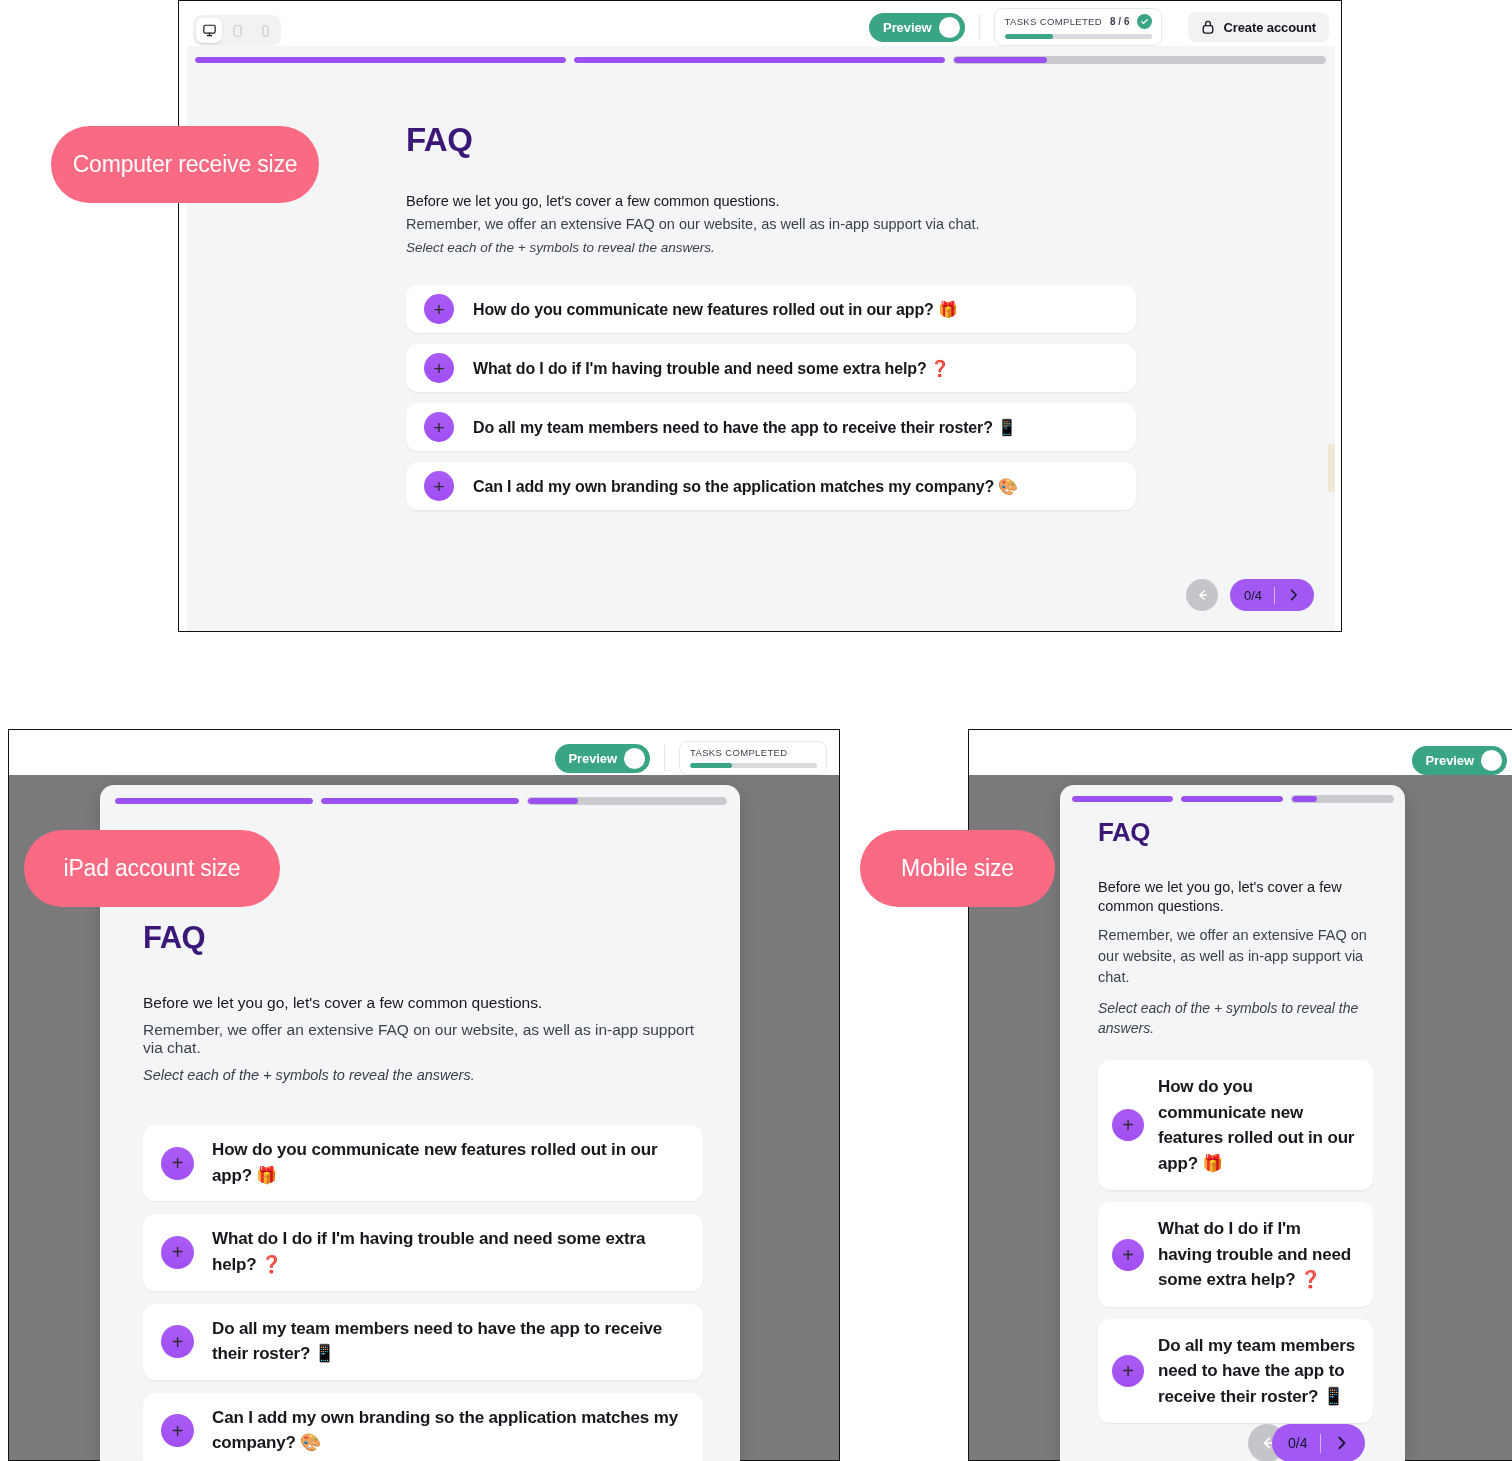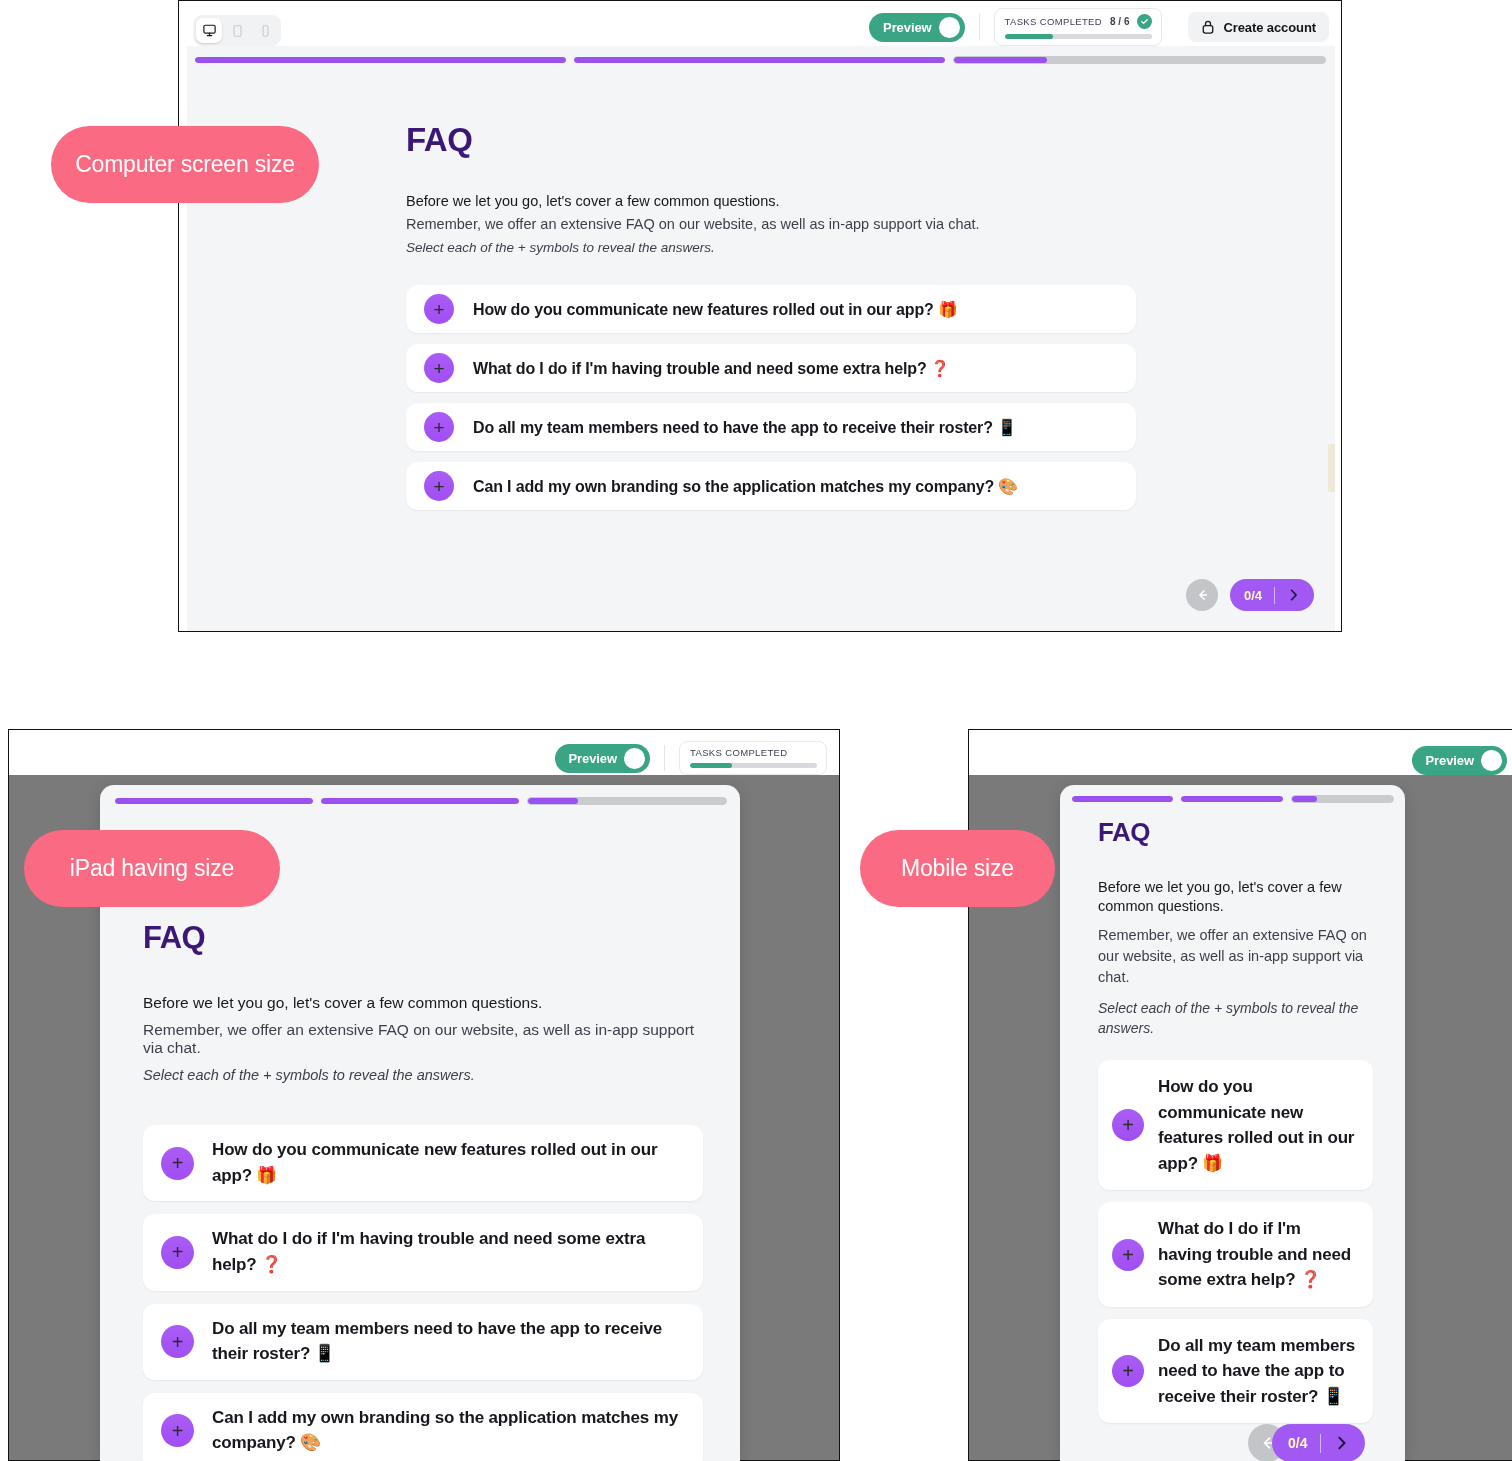--- a/index.html
+++ b/index.html
@@ -231,21 +231,21 @@
     background: #c4c5c9;
     display: flex; align-items: center; justify-content: center;
   }
   .pager-next {
     background: #a259f4;
     border-radius: 999px;
     display: flex;
     align-items: center;
     color: #ffffff;
   }
-  .pager-count { font-weight: 700; color: #fef9c3; }
+  .pager-count { font-weight: 400; color: #0f172a; }
   .pager-sep { background: rgba(255,255,255,.55); }
 
   
   .tag {
     position: absolute;
     background: #fb6a83;
     color: #ffffff;
     border-radius: 999px;
     display: flex;
     align-items: center;
@@ -576,19 +576,19 @@
     </div>
     <div class="pager-next">
       <span class="pager-count">0/4</span>
       <span class="pager-sep"></span>
       <svg width="15" height="16" viewBox="0 0 14 16" fill="none">
         <path d="M4.8 2.6L10 8l-5.2 5.4" stroke="#1b1630" stroke-width="1.9" stroke-linecap="round" stroke-linejoin="round"></path>
       </svg>
     </div>
   </div>
 
-  <div class="tag" style="left:51px; top:126px; width:268px; height:77px;">Computer screen size</div>
-
-  <div class="tag" style="left:24px; top:830px; width:256px; height:77px;">iPad having size</div>
+  <div class="tag" style="left:51px; top:126px; width:268px; height:77px;">Computer receive size</div>
+
+  <div class="tag" style="left:24px; top:830px; width:256px; height:77px;">iPad account size</div>
 
   <div class="tag" style="left:860px; top:830px; width:195px; height:77px;">Mobile size</div>
 
 </div>
 
 </body></html>

